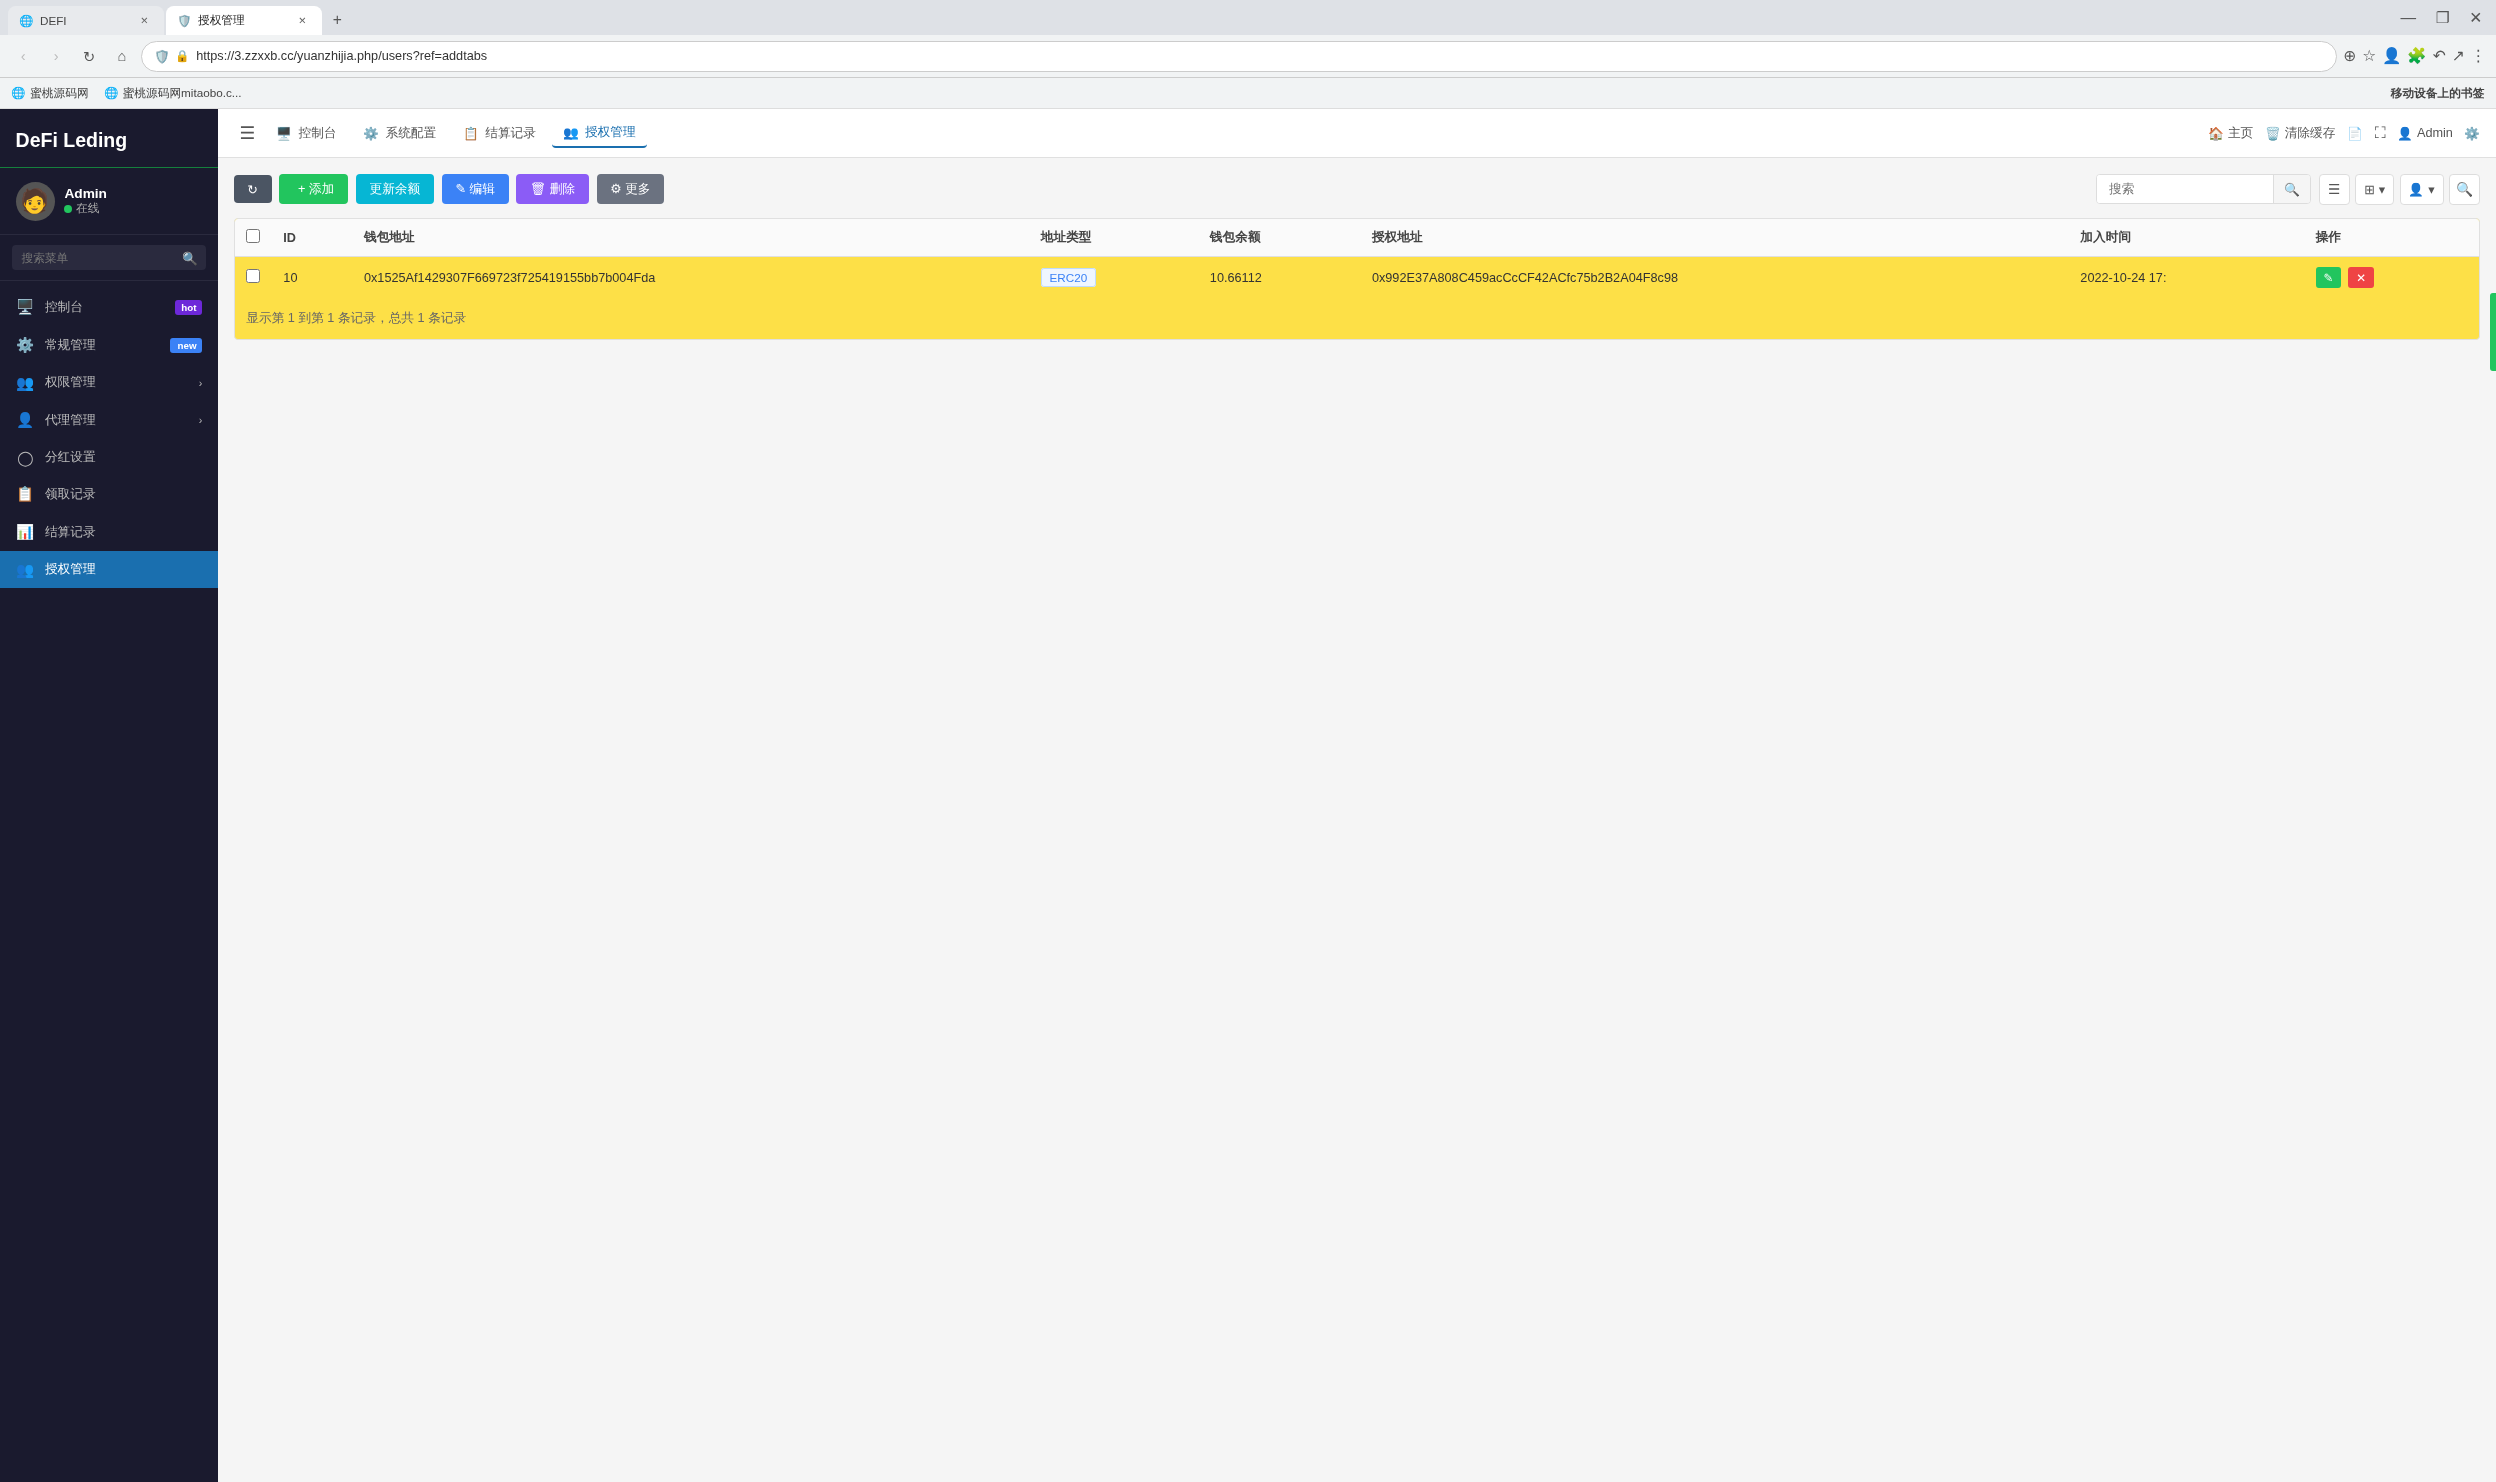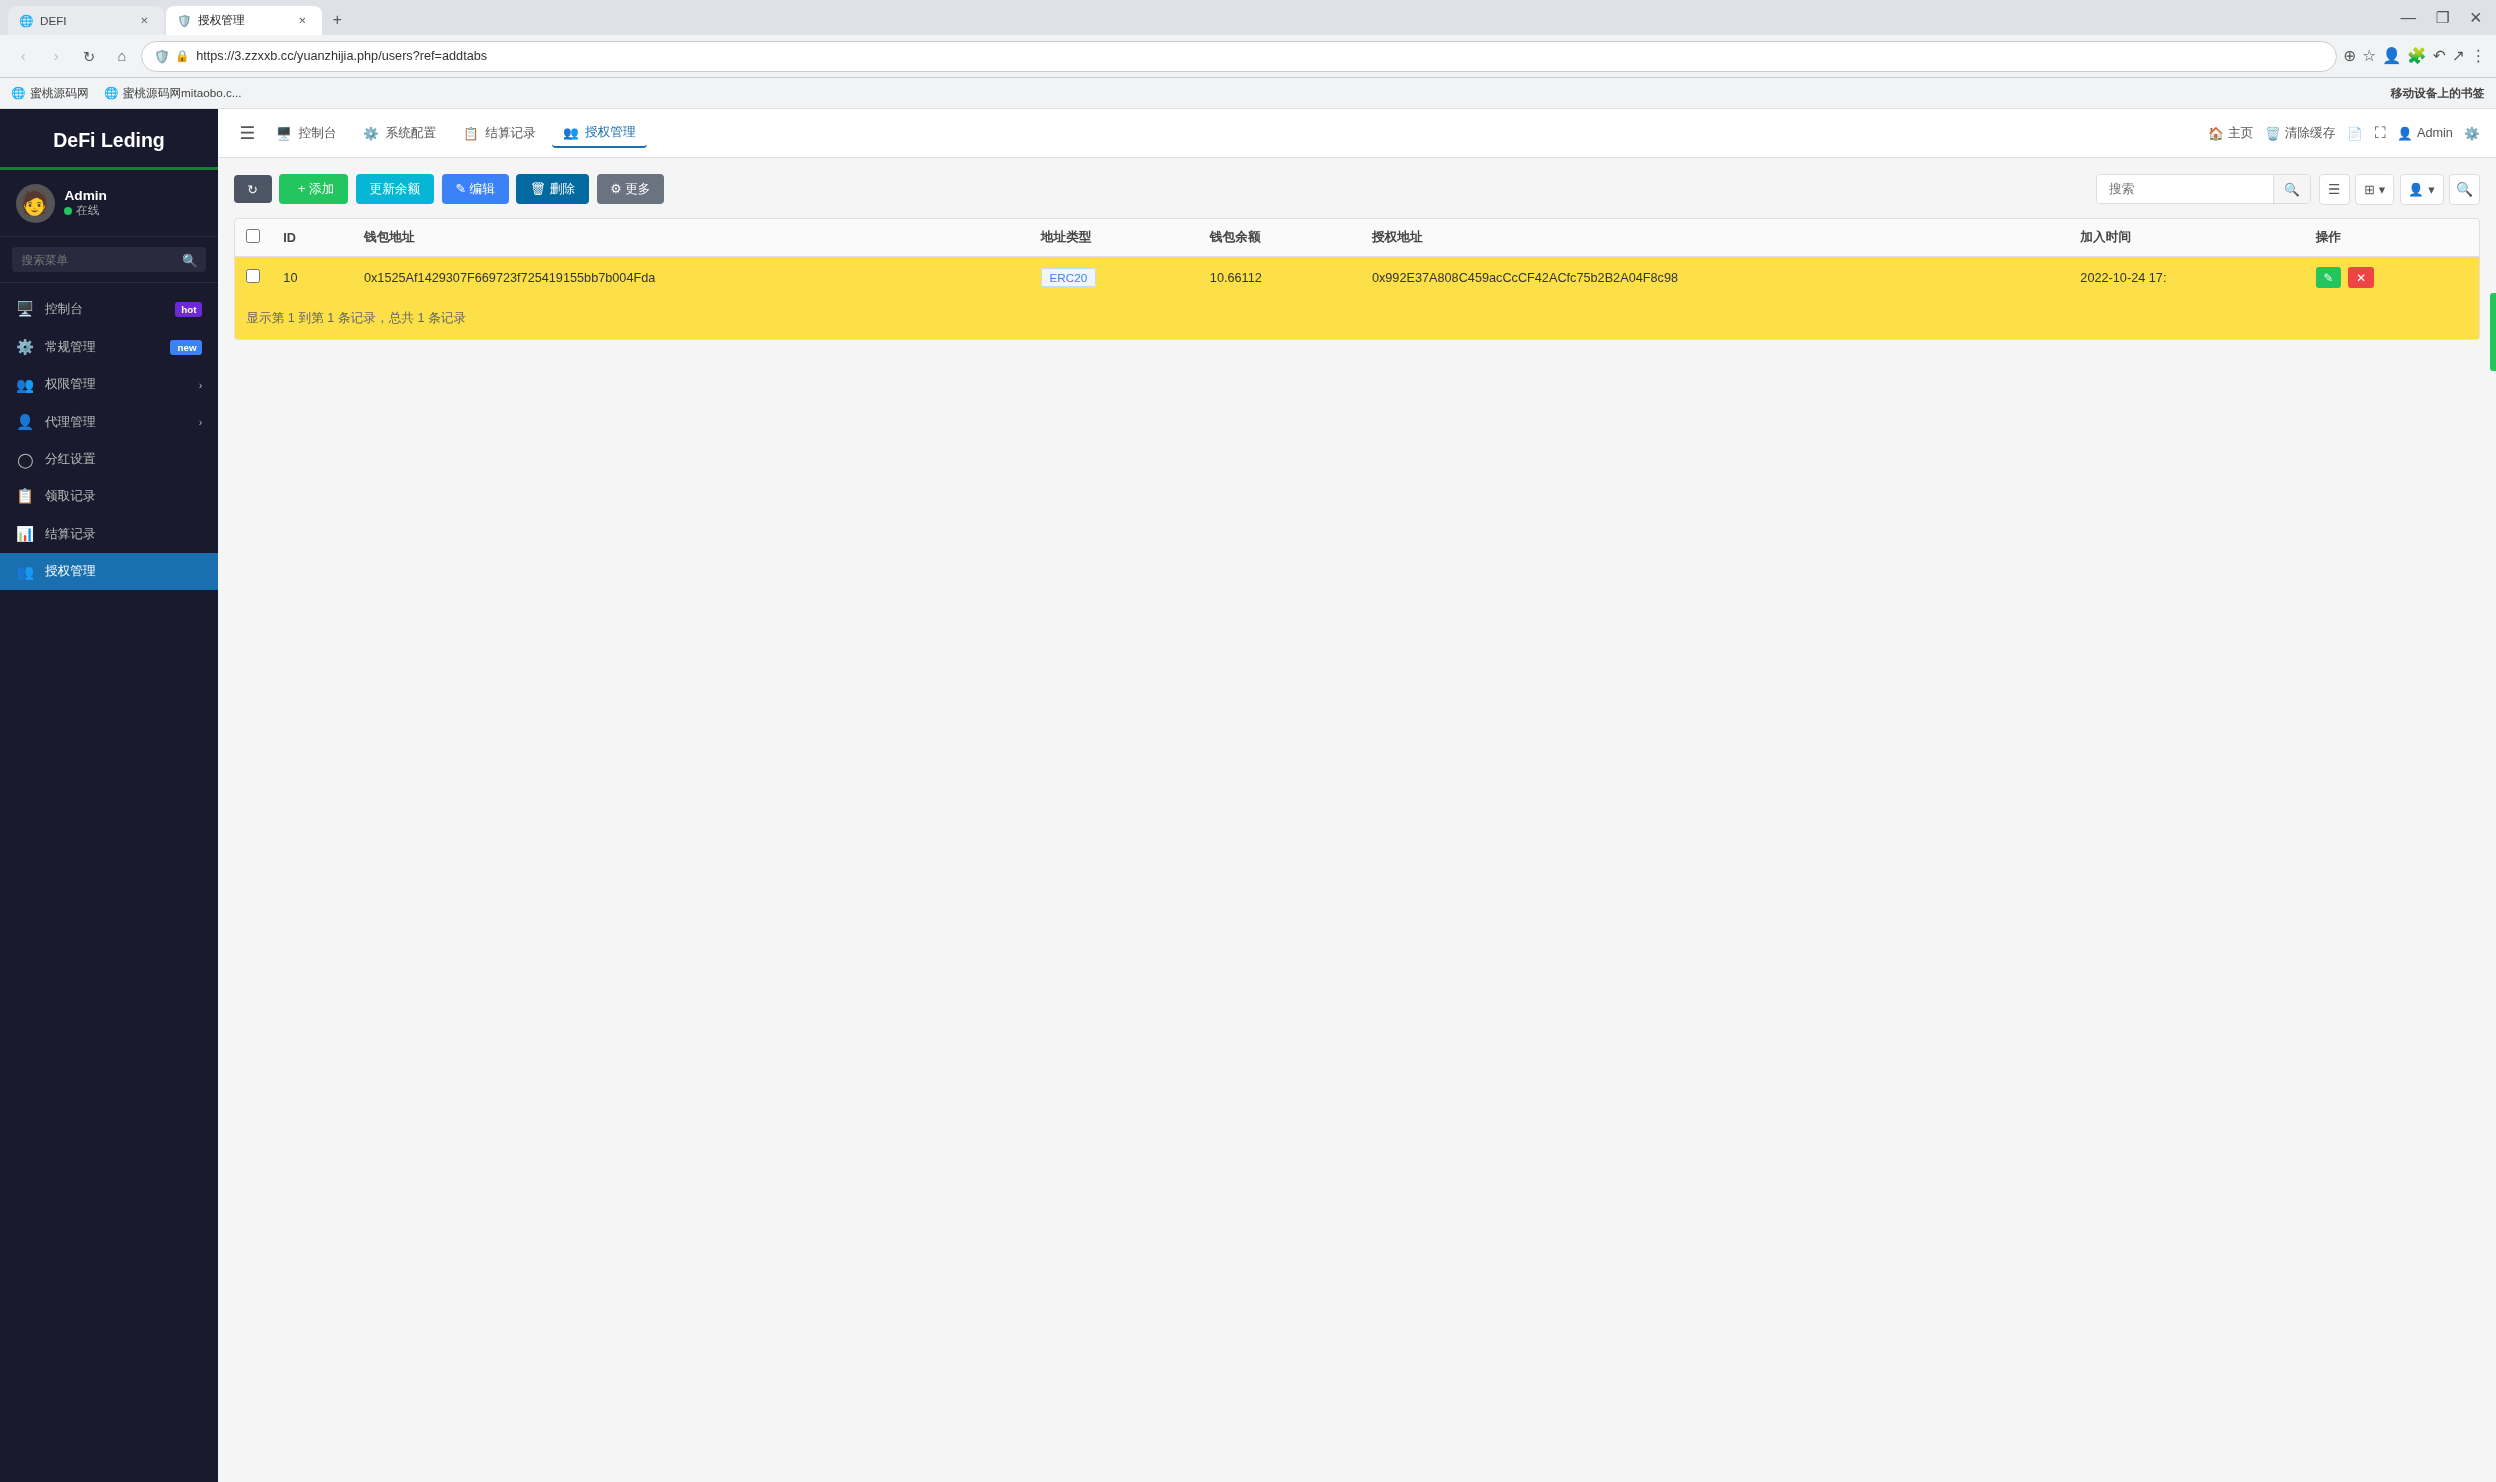--- a/index.html
+++ b/index.html
@@ -130,22 +130,21 @@
       color: #ccc;
       display: flex;
       flex-direction: column;
       flex-shrink: 0;
     }
     .sidebar-logo {
       padding: 19.5px 15.6px 15.6px;
       font-size: 19.5px;
       font-weight: bold;
       color: #fff;
-      border-bottom: 3px solid #15803d;
-      text-align: center;
+      border-bottom: 1px solid #15803d;
     }
     .sidebar-user {
       display: flex;
       align-items: center;
       padding: 13.7px 15.6px;
       border-bottom: 1px solid #2a2a3e;
       gap: 9.8px;
     }
     .sidebar-avatar {
       width: 39px; height: 39px;
@@ -284,21 +283,21 @@
       border: none;
       border-radius: 3.9px;
       font-size: 12.7px;
       cursor: pointer;
       font-family: inherit;
     }
     .btn-refresh { background: #4b5563; color: #fff; }
     .btn-add { background: #22c55e; color: #fff; }
     .btn-update { background: #06b6d4; color: #fff; }
     .btn-edit { background: #3b82f6; color: #ffffff; }
-    .btn-delete { background: #0369a1; color: #fff; text-align: center; }
+    .btn-delete { background: #8b5cf6; color: #fff; text-align: center; }
     .btn-more { background: #6b7280; color: #fff; }
 
     .search-box {
       margin-left: auto;
       display: flex;
       align-items: center;
       border: 1px solid #ddd;
       border-radius: 3.9px;
       background: #fff;
       overflow: hidden;

